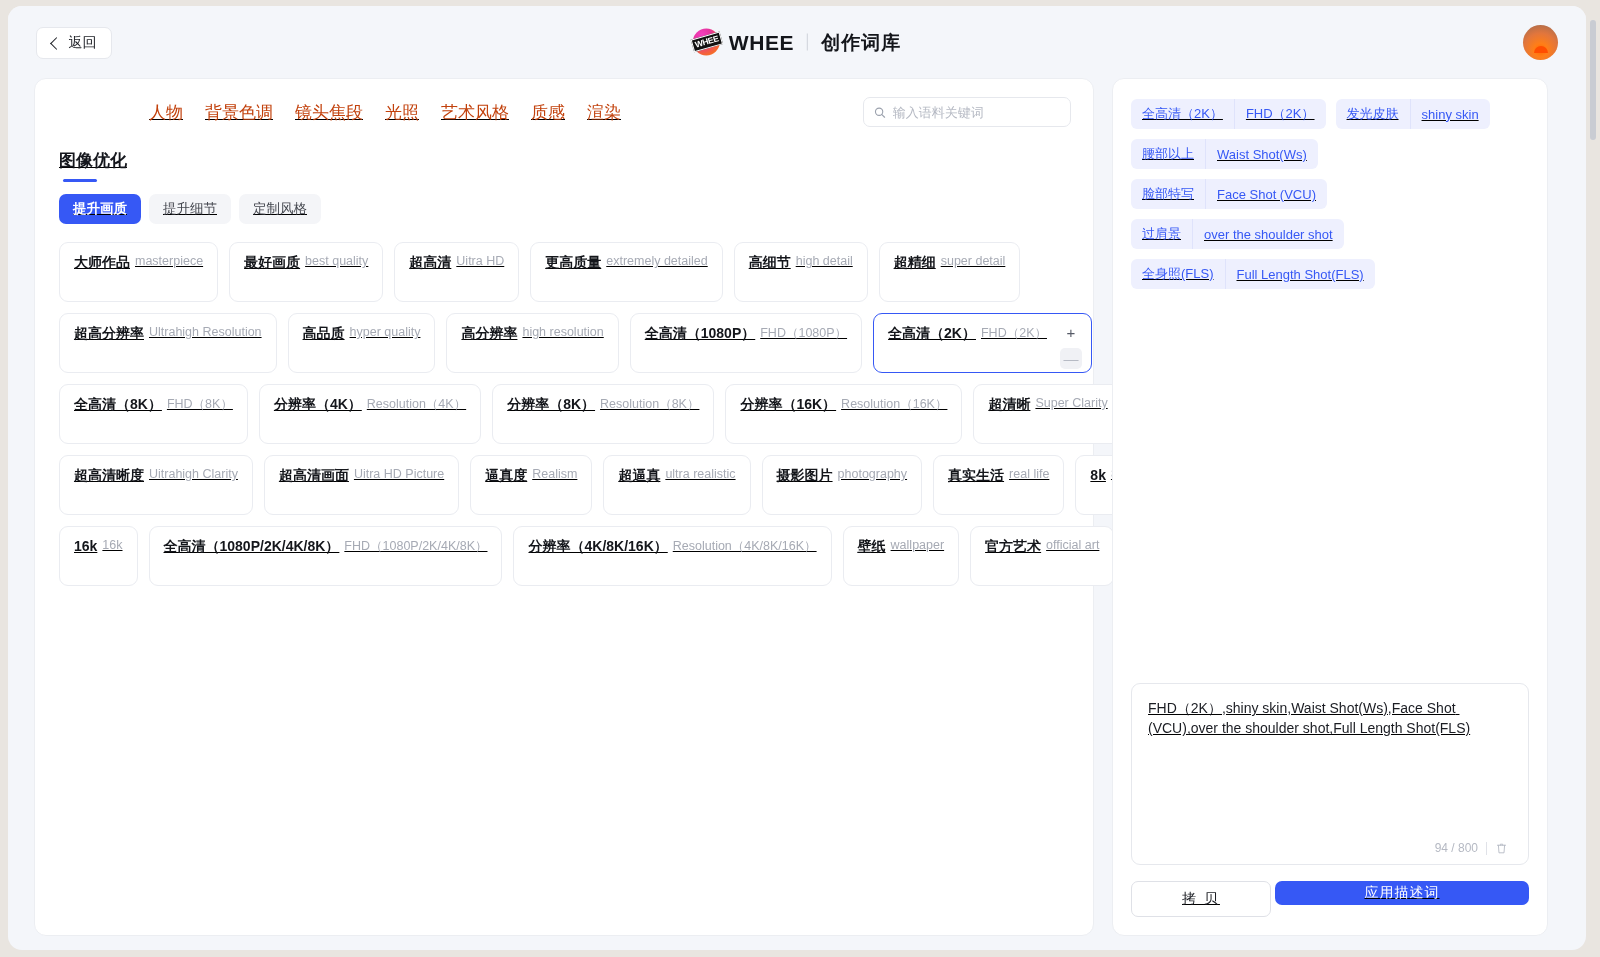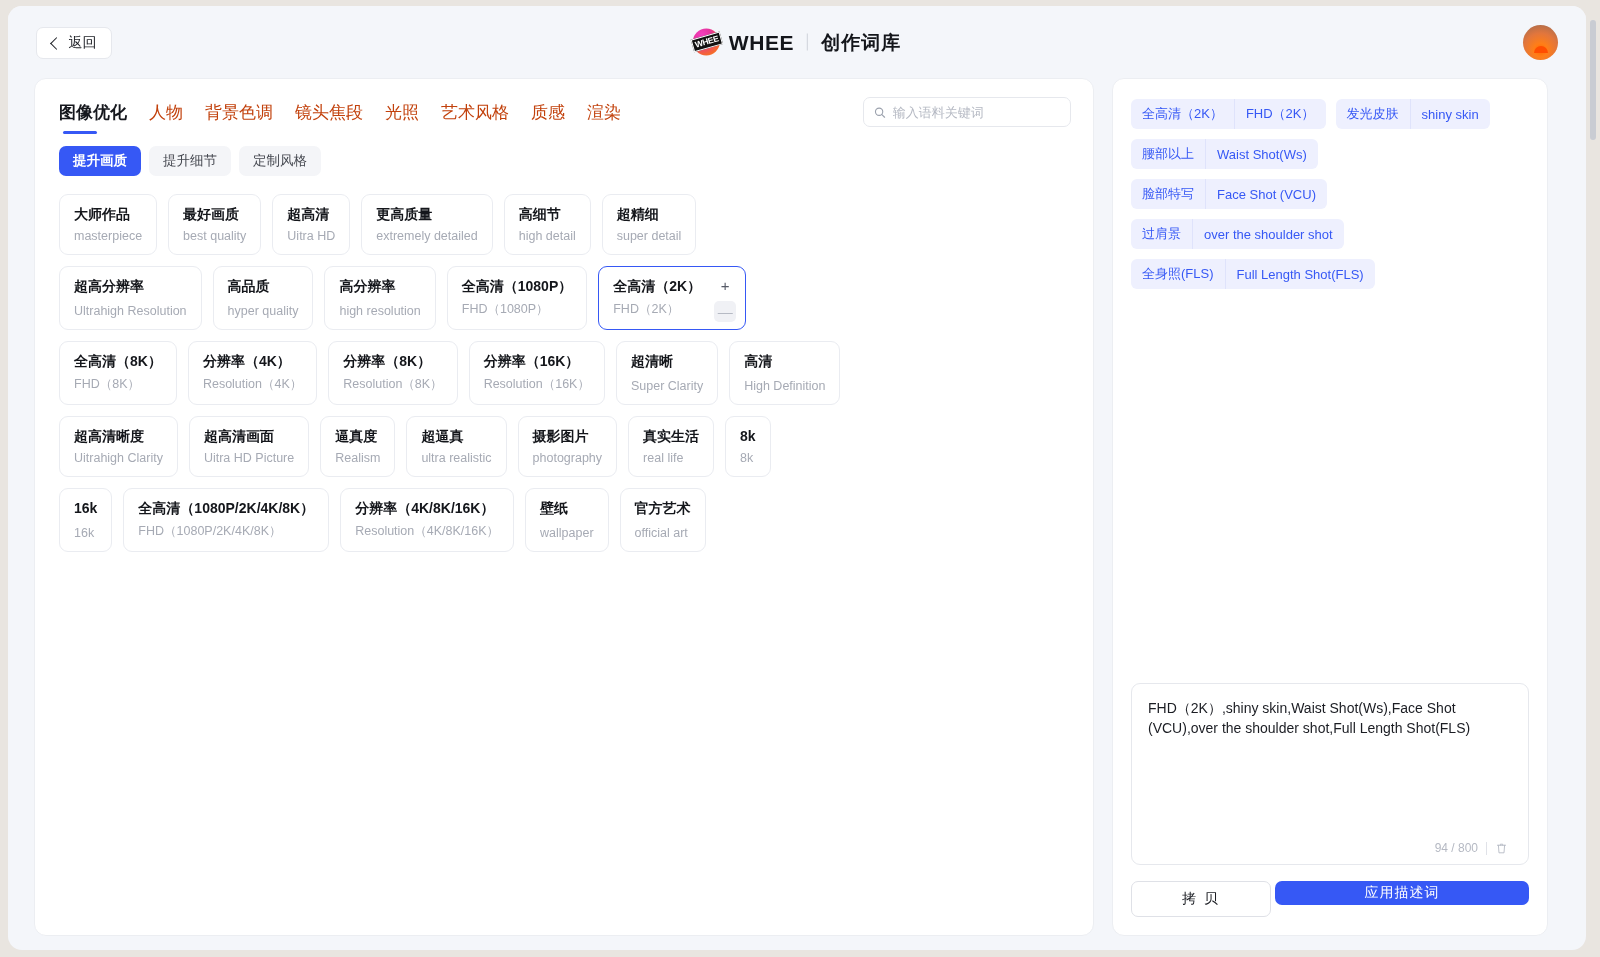--- a/index.html
+++ b/index.html
@@ -9,20 +9,21 @@
     background: #e9e5e0;
     overflow: hidden;
   }
   .app-frame {
     position: absolute;
     left: 8px; top: 6px;
     width: 1578px; height: 944px;
     background: #f4f6fa;
     border-radius: 14px;
     overflow: hidden;
+    text-decoration: underline;
   }
   
   .header {
     position: relative;
     height: 72px;
     display: flex;
     align-items: center;
     background: #f4f6fa;
   }
   .back-btn {
@@ -88,21 +89,21 @@
   
   .tabs-row {
     display: flex; align-items: flex-start; gap: 0;
     padding: 22px 0 0 24px;
     position: relative;
   }
   .tab {
     font-size: 17px; color: #c2410c; cursor: pointer;
     padding: 0 22px 12px 0; position: relative; white-space: nowrap;
   }
-  .tab.active { color: #15171d; font-weight: 700; }
+  .tab.active { color: #15171d; font-weight: 700; margin-top: 48px; }
   .tab.active::after {
     content: ""; position: absolute; left: 4px; bottom: 2px;
     width: 34px; height: 3px; background: #3658f5; border-radius: 2px;
   }
   .search-box {
     position: absolute; right: 22px; top: 18px;
     width: 208px; height: 30px;
     border: 1px solid #e6e8ed; border-radius: 7px;
     display: flex; align-items: center; gap: 7px;
     padding: 0 10px; background: #fff;
@@ -121,21 +122,21 @@
   }
   .subtab.active { background: #3658f5; color: #fff; font-weight: 600; }
   
   .cards-area { padding: 18px 22px 0 24px; }
   .card-row { display: flex; gap: 11px; margin-bottom: 11px; flex-wrap: nowrap; }
   .term-card {
     border: 1px solid #eaecf1; border-radius: 9px;
     padding: 11px 14px 11px 14px;
     min-height: 60px; background: #fff;
     cursor: pointer; position: relative;
-    display: flex; flex-direction: column; justify-content: space-between; gap: 5px;
+    display: flex; flex-direction: row; justify-content: center; gap: 5px;
   }
   .term-card .cn { font-size: 14px; font-weight: 700; color: #14161b; white-space: nowrap; }
   .term-card .en { font-size: 12.5px; color: #a6aab4; white-space: nowrap; }
   .term-card.selected {
     border: 1.6px solid #3658f5;
     padding-right: 44px;
   }
   .step-btns {
     position: absolute; right: 9px; top: 8px;
     display: flex; flex-direction: column; gap: 5px;

